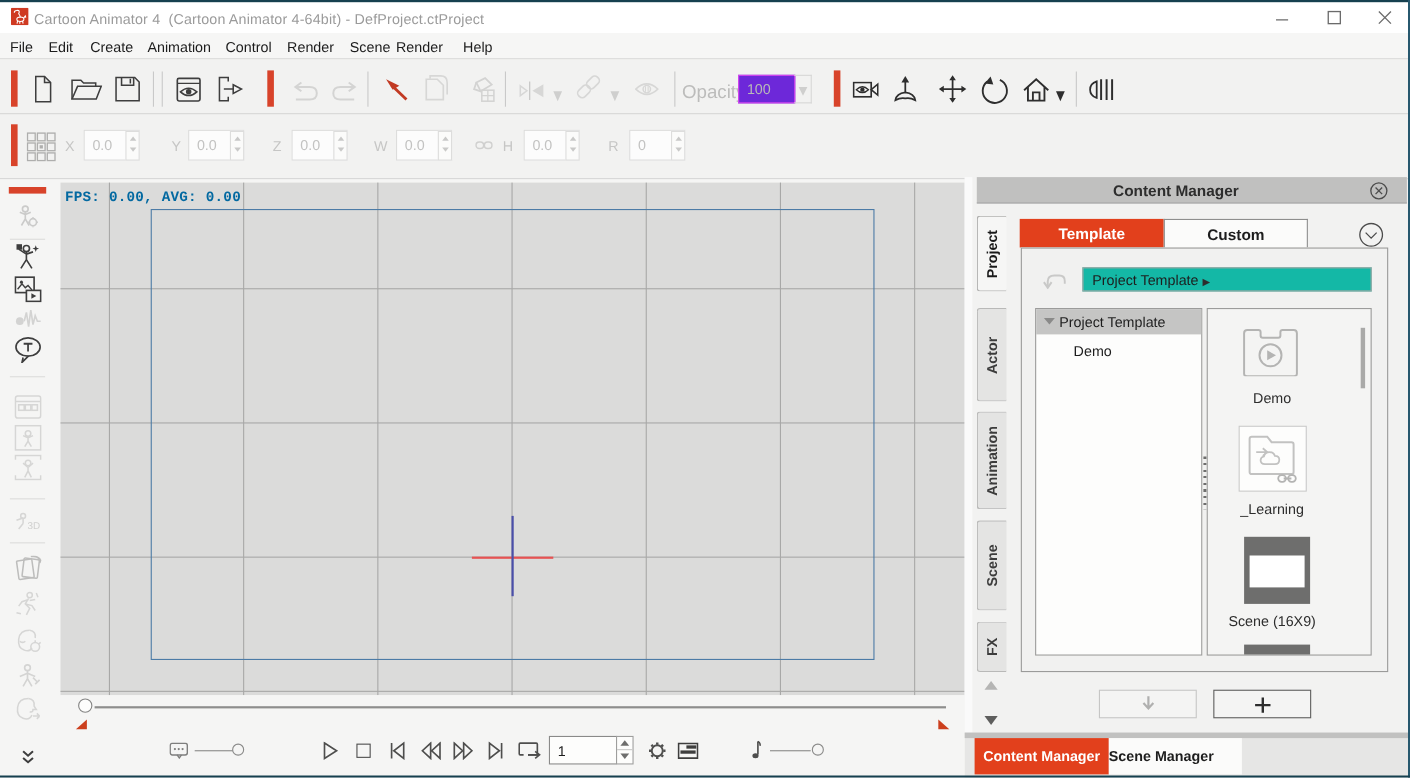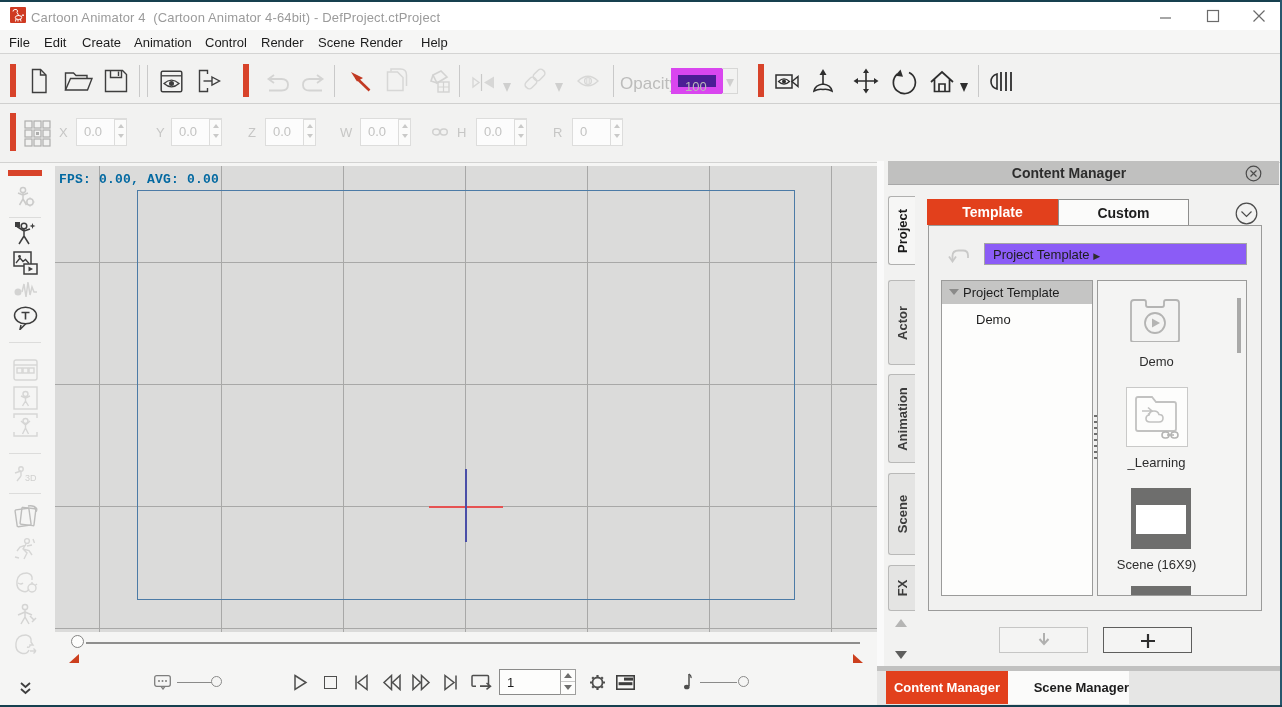--- a/index.html
+++ b/index.html
@@ -39,21 +39,21 @@
   
   #player { position:absolute; left:50px; top:632px; width:833px; height:75px; background:#f5f5f4; }
   
   #rpanel { position:absolute; left:877px; top:161px; width:402px; height:544px; background:#f2f2f1; }
   #rphead { position:absolute; left:11px; top:0px; width:391px; height:24px; background:#c0c0bf; border-bottom:1px solid #a8a8a8; }
   .vtab { position:absolute; left:11px; width:27px; background:#e4e4e3; border:1px solid #b9b9b8; border-right:none; border-radius:3px 0 0 3px; }
   .vtab span { position:absolute; left:50%; top:50%; transform:translate(-50%,-50%) rotate(-90deg); font-size:13px; font-weight:bold; color:#3c3c3c; white-space:nowrap; }
   
   #btabs { position:absolute; left:877px; top:666px; width:405px; height:41px; background:#e6e6e5; border-top:5px solid #c1c1c0; }
   #btab1 { position:absolute; left:9px; top:0px; width:122px; height:33px; background:#e2401c; color:#ffffff; font-weight:bold; font-size:13px; text-align:center; padding-top:9px; }
-  #btab2 { position:absolute; left:131px; top:0px; width:121px; height:33px; background:#fbfbfa; color:#1d1d1d; font-weight:bold; font-size:13px; text-align:right; padding-top:9px; }
+  #btab2 { position:absolute; left:131px; top:0px; width:121px; height:33px; background:#fbfbfa; color:#1d1d1d; font-weight:bold; font-size:13px; text-align:left; padding-top:9px; }
   
   #rframe { position:absolute; right:0; top:0; width:2px; height:707px; background:#27586e; }
   #bframe { position:absolute; left:0; bottom:0; width:1282px; height:2px; background:#16404f; }
 </style>
 </head>
 <body>
 <div id="app">
 
   <div id="titlebar">
     <svg class="abs" style="left:10px;top:5px" width="16" height="16" viewBox="0 0 16 16">
@@ -161,21 +161,21 @@
     </svg>
     <div class="abs" style="left:555px;top:29px;width:0;height:0;border-left:4px solid transparent;border-right:4px solid transparent;border-top:9px solid #cfcfce"></div>
 
     <svg class="abs" style="left:577px;top:20px" width="22" height="14" viewBox="0 0 22 14">
       <path d="M1 7 Q11 -2.5 21 7 Q11 16.5 1 7 Z" fill="none" stroke="#d7d7d6" stroke-width="1.4"></path>
       <circle cx="11" cy="7" r="3.4" fill="none" stroke="#d7d7d6" stroke-width="1.3"></circle>
       <path d="M9.8 4.5 V9.5 M12.2 4.5 V9.5" stroke="#d7d7d6" stroke-width="1"></path>
     </svg>
     <div class="sep1" style="left:613px;top:11px;height:32px"></div>
     <div class="abs" style="left:620px;top:20px;font-size:17px;color:#bcbcbb">Opacity :</div>
-    <div class="abs" style="left:671px;top:14px;width:52px;height:26px;background:#4c1d95;border:7px solid #d946ef;font-size:13px;color:#b9b9b8;padding:4px 0 0 7px">100</div>
+    <div class="abs" style="left:671px;top:14px;width:52px;height:26px;background:#6d28d9;border:1px solid #d946ef;font-size:13px;color:#b9b9b8;padding:4px 0 0 7px">100</div>
     <div class="abs" style="left:722px;top:14px;width:16px;height:26px;border:1px solid #d7d7d6;border-left:none">
       <div style="width:0;height:0;border-left:4px solid transparent;border-right:4px solid transparent;border-top:8px solid #cfcfce;margin:10px auto 0"></div>
     </div>
     <div class="redbar" style="left:758px;top:10px;width:6px;height:33px"></div>
 
     <svg class="abs" style="left:775px;top:20px" width="24" height="15" viewBox="0 0 24 15">
       <rect x="1" y="1" width="16" height="13" fill="none" stroke="#2e2e2e" stroke-width="1.5"></rect>
       <path d="M17 7.5 L23 2.5 V12.5 Z" fill="none" stroke="#2e2e2e" stroke-width="1.4"></path>
       <path d="M3.5 7.5 Q9 2.2 14.5 7.5 Q9 12.8 3.5 7.5 Z" fill="none" stroke="#2e2e2e" stroke-width="1.2"></path>
       <circle cx="9" cy="7.5" r="2" fill="#2e2e2e"></circle>
@@ -530,21 +530,21 @@
       <circle cx="11.5" cy="11.5" r="10.3" fill="none" stroke="#4c4c4c" stroke-width="1.2"></circle>
       <path d="M6.5 9.5 L11.5 14.5 L16.5 9.5" fill="none" stroke="#4c4c4c" stroke-width="1.2"></path>
     </svg>
 
     <div class="abs" style="left:51px;top:64px;width:334px;height:386px;border:1px solid #9b9b9a;background:#f1f1f0"></div>
 
     <svg class="abs" style="left:70px;top:85px" width="22" height="17" viewBox="0 0 22 17">
       <path d="M5.5 14 V10 Q5.5 4.5 11.5 4.5 H16 Q21 4.5 21 9.5 V12" fill="none" stroke="#c9c9c8" stroke-width="1.8"></path>
       <path d="M2 10.5 L5.5 15.5 L9 10.5" fill="none" stroke="#c9c9c8" stroke-width="1.8"></path>
     </svg>
-    <div class="abs" style="left:107px;top:82px;width:263px;height:22px;background:#8b5cf6;border:1px solid #a5a5a4;font-size:13px;color:#1d1d1d;padding:3px 0 0 8px">Project Template <span style="font-size:9px;color:#2d2d2d">▶</span></div>
+    <div class="abs" style="left:107px;top:82px;width:263px;height:22px;background:#14b8a6;border:1px solid #a5a5a4;font-size:13px;color:#1d1d1d;padding:3px 0 0 8px">Project Template <span style="font-size:9px;color:#2d2d2d">▶</span></div>
 
     <div class="abs" style="left:64px;top:119px;width:152px;height:316px;background:#fdfdfc;border:1px solid #9b9b9a"></div>
     <div class="abs" style="left:65px;top:120px;width:150px;height:23px;background:#c5c5c4"></div>
     <div class="abs" style="left:72px;top:128px;width:0;height:0;border-left:5px solid transparent;border-right:5px solid transparent;border-top:6px solid #8a8a89"></div>
     <div class="abs" style="left:86px;top:124px;font-size:13px;color:#1d1d1d">Project Template</div>
     <div class="abs" style="left:99px;top:151px;font-size:13px;color:#1d1d1d">Demo</div>
 
     <div class="abs" style="left:217px;top:254px;width:3px;height:48px;background:repeating-linear-gradient(to bottom,#6e6e6d 0px,#6e6e6d 2px,#f1f1f0 2px,#f1f1f0 6px)"></div>
 
     <div class="abs" style="left:220px;top:119px;width:150px;height:316px;background:#f4f4f3;border:1px solid #9b9b9a;overflow:hidden">

